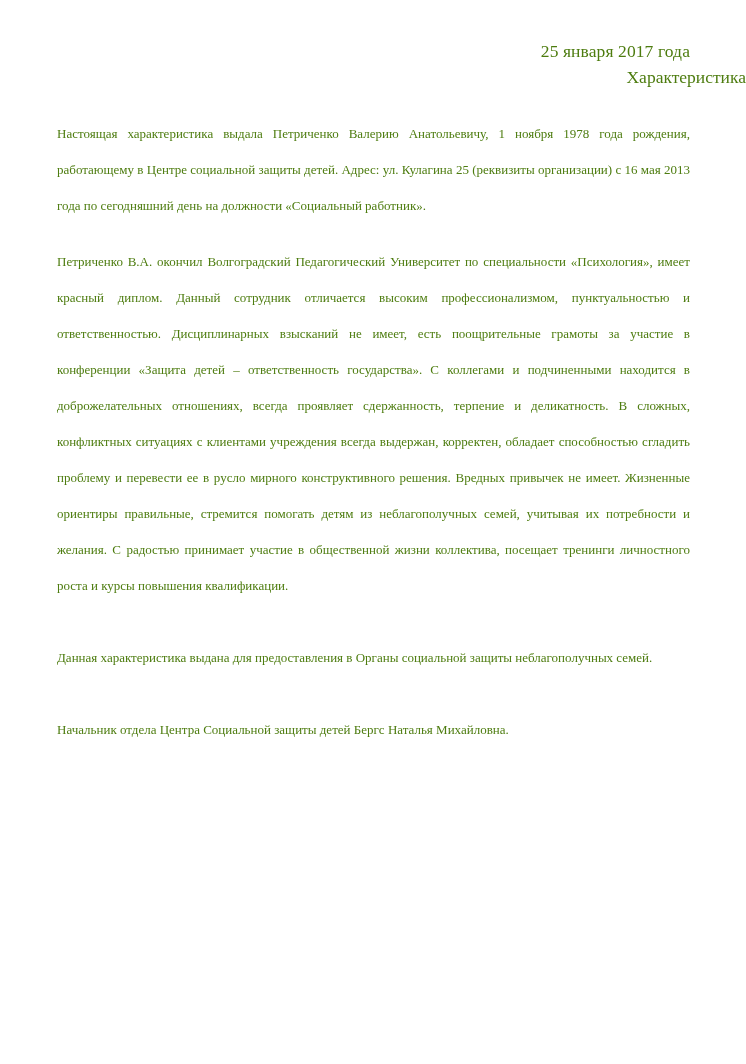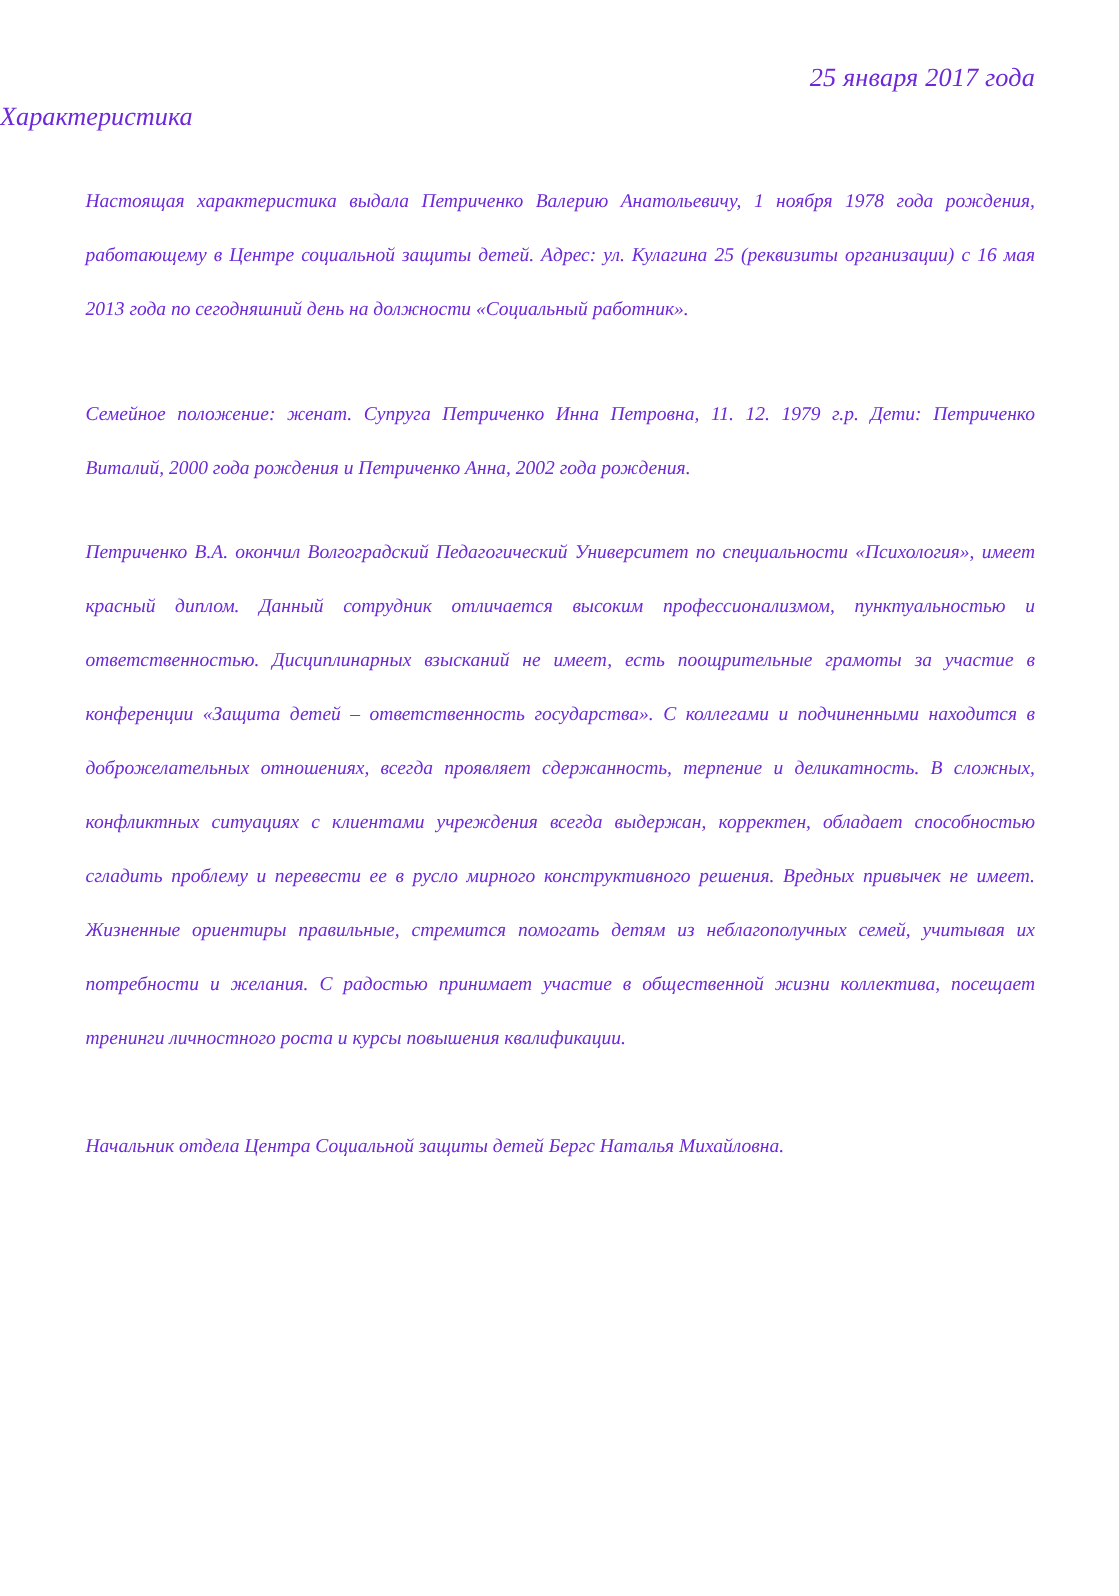--- a/index.html
+++ b/index.html
@@ -30,21 +30,21 @@
 
   .date-line {
     text-align: right;
     font-size: 17.5px;
     line-height: 26px;
     letter-spacing: 0.1px;
     white-space: nowrap;
   }
 
   .doc-title {
-    text-align: left;
+    text-align: right;
     font-size: 17.5px;
     line-height: 26px;
     margin-top: 0px;
     
     margin-left: -57px;
     width: 746px;
   }
 
   .para {
     font-size: 13px;
@@ -60,30 +60,30 @@
   .para.gap-lg   { margin-top: 20px; }
   .para.gap-md   { margin-top: 36px; }
   .para.gap-sm   { margin-top: 36px; }
 
   
   .para.first { margin-top: 26px; }
 </style>
 </head>
 <body>
 
-<div class="page" style="background: rgb(255, 255, 255); color: #6d28d9; font-style: italic;">
+<div class="page" style="background: rgb(255, 255, 255); color: #4d7c0f;">
   <div class="doc-body">
 
     <div class="date-line">25 января 2017 года</div>
 
     <div class="doc-title">Характеристика</div>
 
     <p class="para first">Настоящая характеристика выдала Петриченко Валерию Анатольевичу, 1 ноября 1978 года рождения, работающему в Центре социальной защиты детей. Адрес: ул. Кулагина 25 (реквизиты организации) с 16 мая 2013 года по сегодняшний день на должности «Социальный работник».</p>
 
-    <p class="para gap-xl">Семейное положение: женат. Супруга Петриченко Инна Петровна, 11. 12. 1979 г.р. Дети: Петриченко Виталий, 2000 года рождения и Петриченко Анна, 2002 года рождения.</p>
 
     <p class="para gap-lg">Петриченко В.А. окончил Волгоградский Педагогический Университет по специальности «Психология», имеет красный диплом. Данный сотрудник отличается высоким профессионализмом, пунктуальностью и ответственностью. Дисциплинарных взысканий не имеет, есть поощрительные грамоты за участие в конференции «Защита детей – ответственность государства». С коллегами и подчиненными находится в доброжелательных отношениях, всегда проявляет сдержанность, терпение и деликатность. В сложных, конфликтных ситуациях с клиентами учреждения всегда выдержан, корректен, обладает способностью сгладить проблему и перевести ее в русло мирного конструктивного решения. Вредных привычек не имеет. Жизненные ориентиры правильные, стремится помогать детям из неблагополучных семей, учитывая их потребности и желания. С радостью принимает участие в общественной жизни коллектива, посещает тренинги личностного роста и курсы повышения квалификации.</p>
 
+    <p class="para gap-md">Данная характеристика выдана для предоставления в Органы социальной защиты неблагополучных семей.</p>
 
     <p class="para gap-sm">Начальник отдела Центра Социальной защиты детей Бергс Наталья Михайловна.</p>
 
   </div>
 </div>
 
 </body></html>

